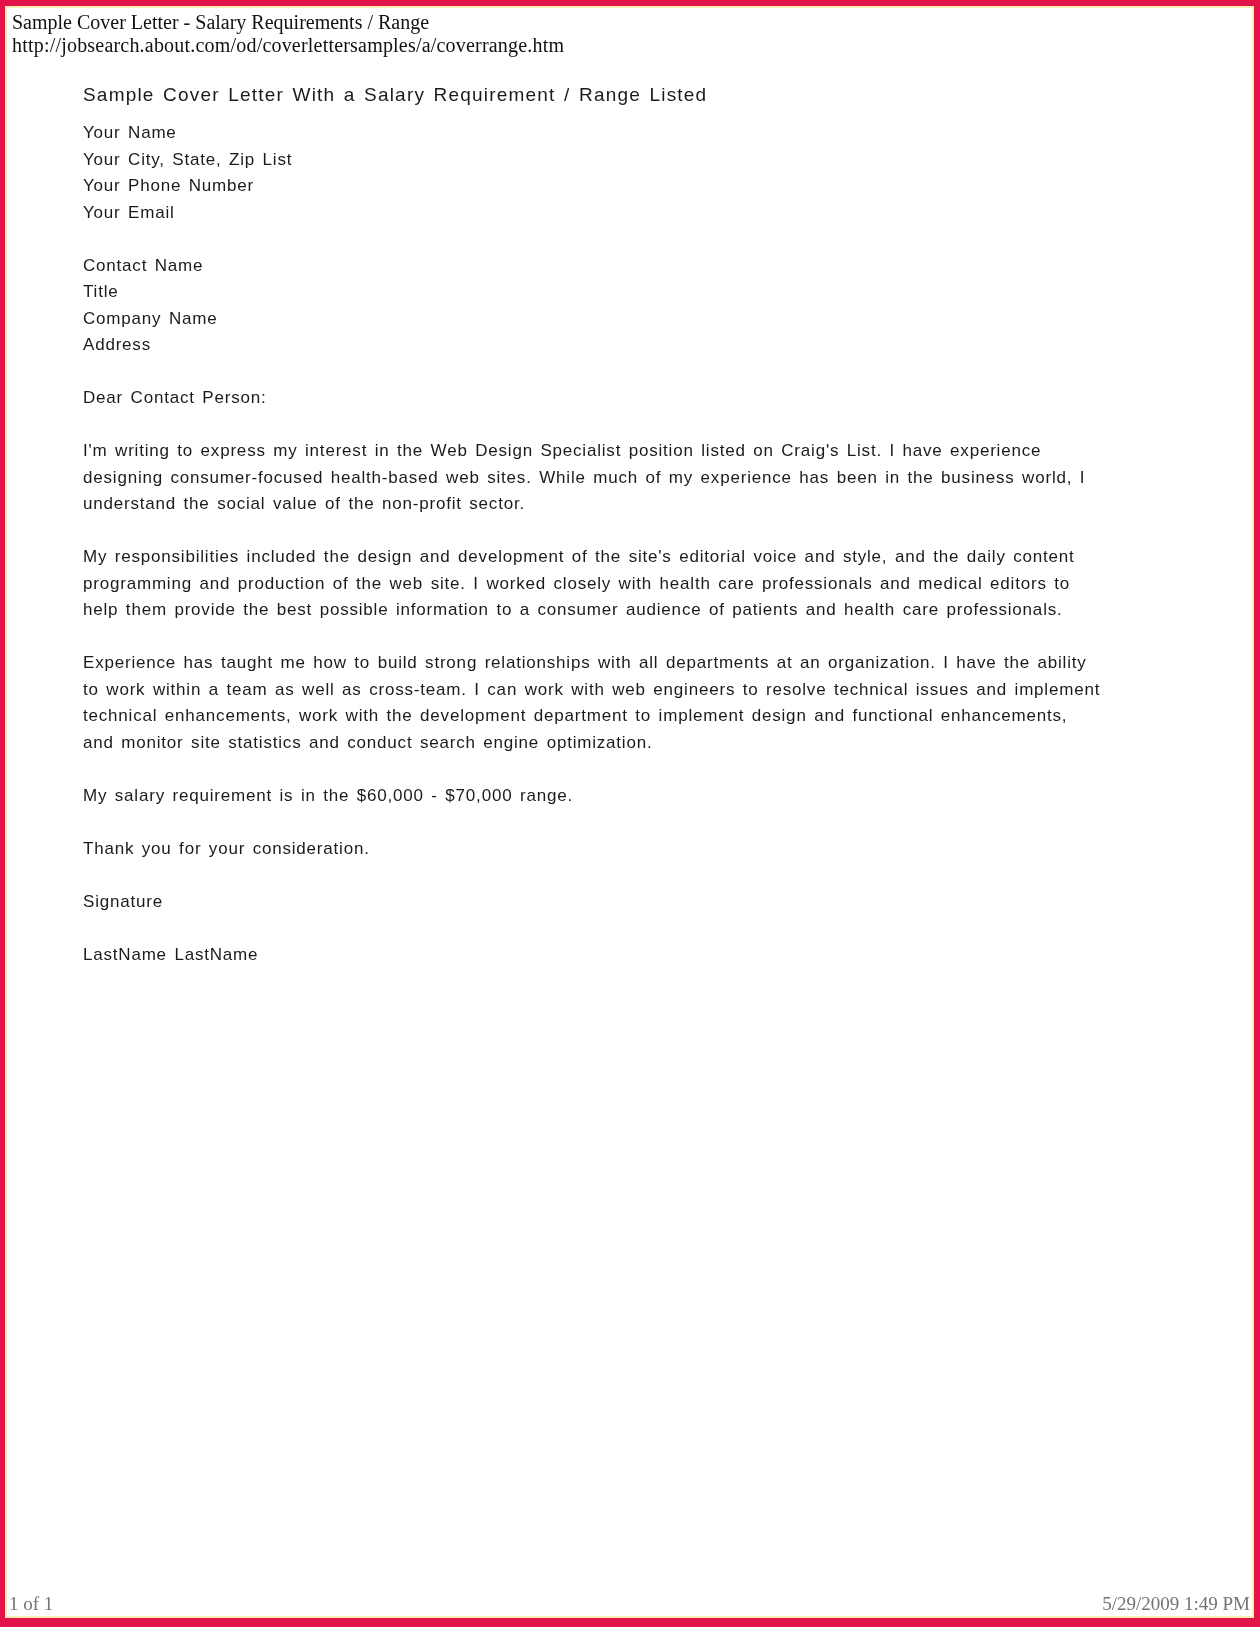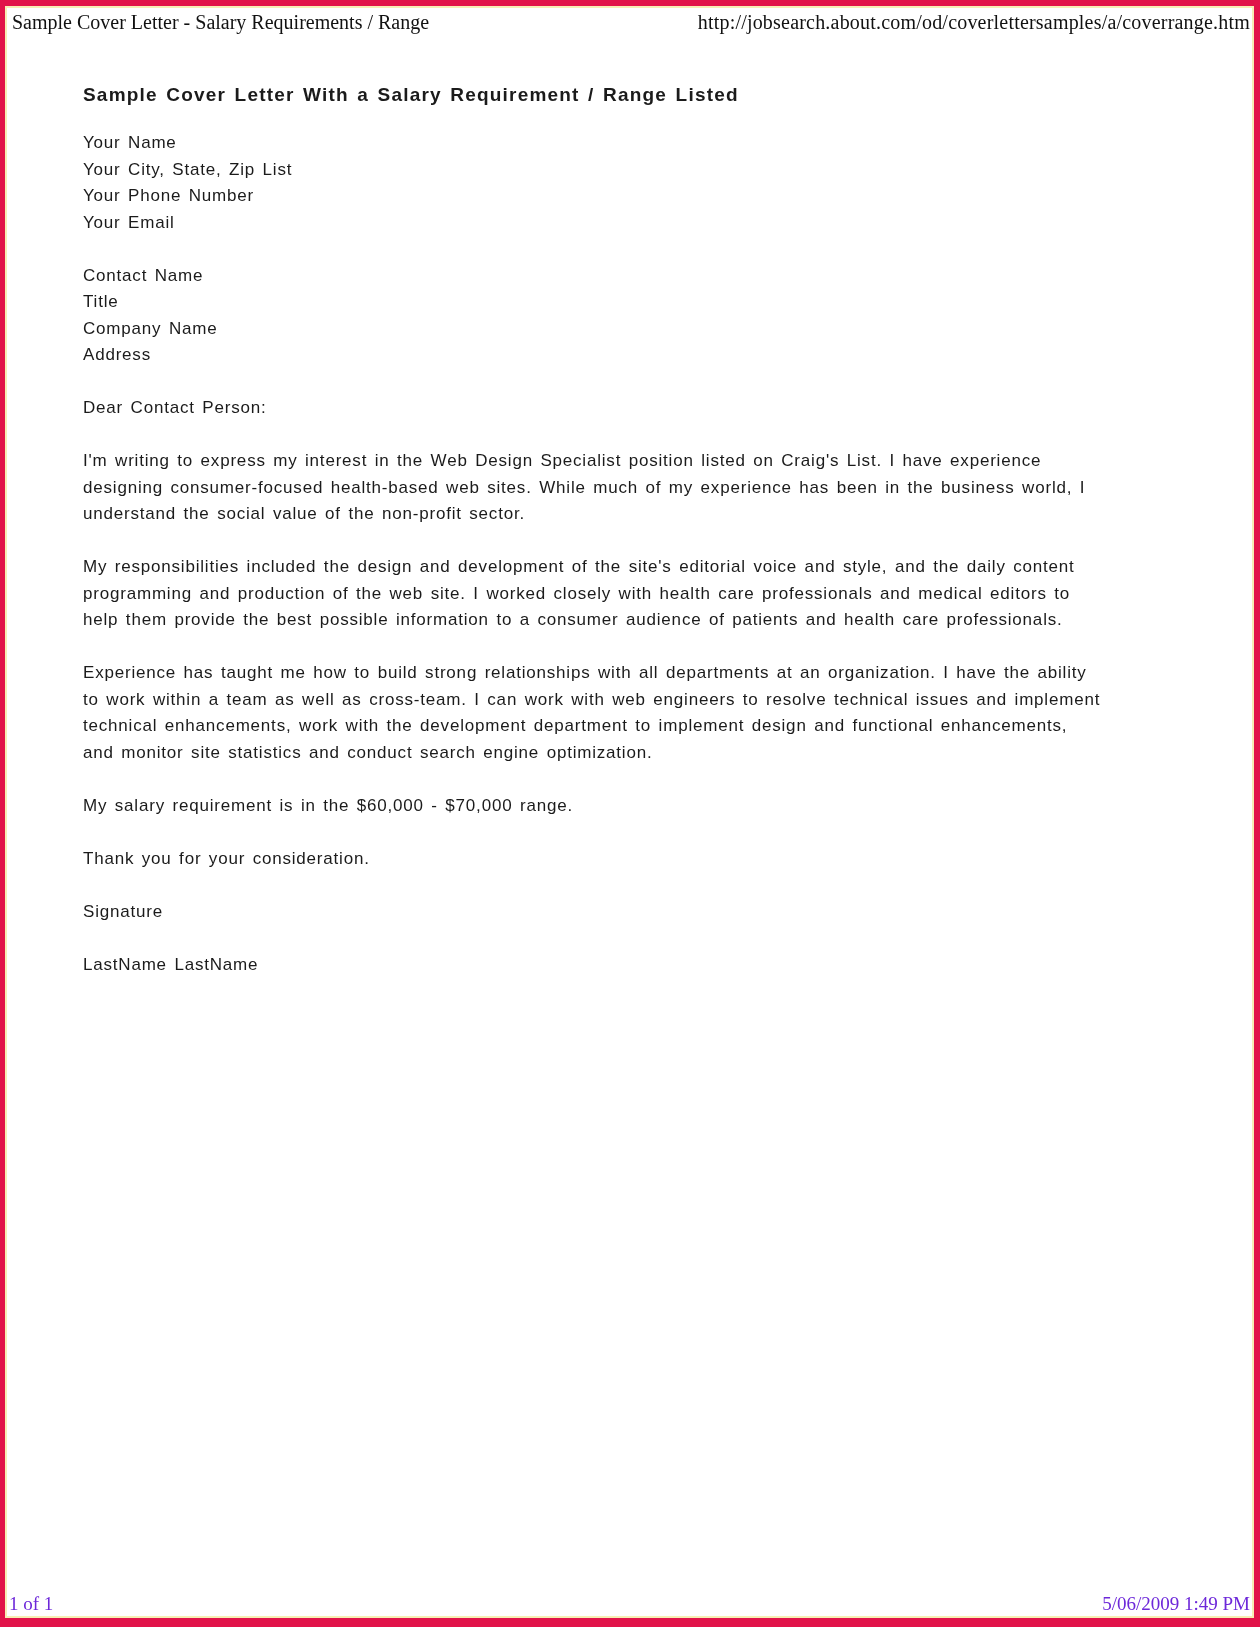--- a/index.html
+++ b/index.html
@@ -34,61 +34,62 @@
     top: 3px;
     left: 5px;
     right: 2px;
     display: flex;
     justify-content: space-between;
     align-items: flex-start;
     font-family: "Liberation Serif", serif;
     font-size: 20px;
     color: #111111;
     white-space: nowrap;
+    flex-direction: column;
   }
   .print-header .url {
     letter-spacing: 0.2px;
   }
   .letter {
     position: absolute;
     top: 76px;
     left: 76px;
     right: 30px;
     font-family: "Liberation Sans", sans-serif;
     font-size: 17px;
     line-height: 26.5px;
     letter-spacing: 0.8px;
     word-spacing: 2px;
     color: #1b1b1b;
   }
   .heading {
     font-size: 19px;
-    font-weight: bold;
+    font-weight: normal;
     line-height: 22px;
     letter-spacing: 1.2px;
-    margin: 0 0 24px 0;
+    margin: 0 0 14px 0;
     white-space: nowrap;
   }
   .block {
     margin: 0 0 26.5px 0;
   }
   .line {
     white-space: nowrap;
   }
   .print-footer {
     position: absolute;
     bottom: 1px;
     left: 2px;
     right: 2px;
     display: flex;
     justify-content: space-between;
     align-items: flex-end;
     font-family: "Liberation Serif", serif;
     font-size: 19px;
-    color: #6d28d9;
+    color: #737373;
     white-space: nowrap;
   }
 </style>
 </head>
 <body>
 
 <div class="page">
   <div class="inner">
 
     <div class="print-header">
@@ -148,17 +149,17 @@
         <div class="line">Signature</div>
       </div>
 
       <div class="block">
         <div class="line">LastName LastName</div>
       </div>
     </div>
 
     <div class="print-footer">
       <span>1 of 1</span>
-      <span>5/06/2009 1:49 PM</span>
+      <span>5/29/2009 1:49 PM</span>
     </div>
 
   </div>
 </div>
 
 </body></html>

